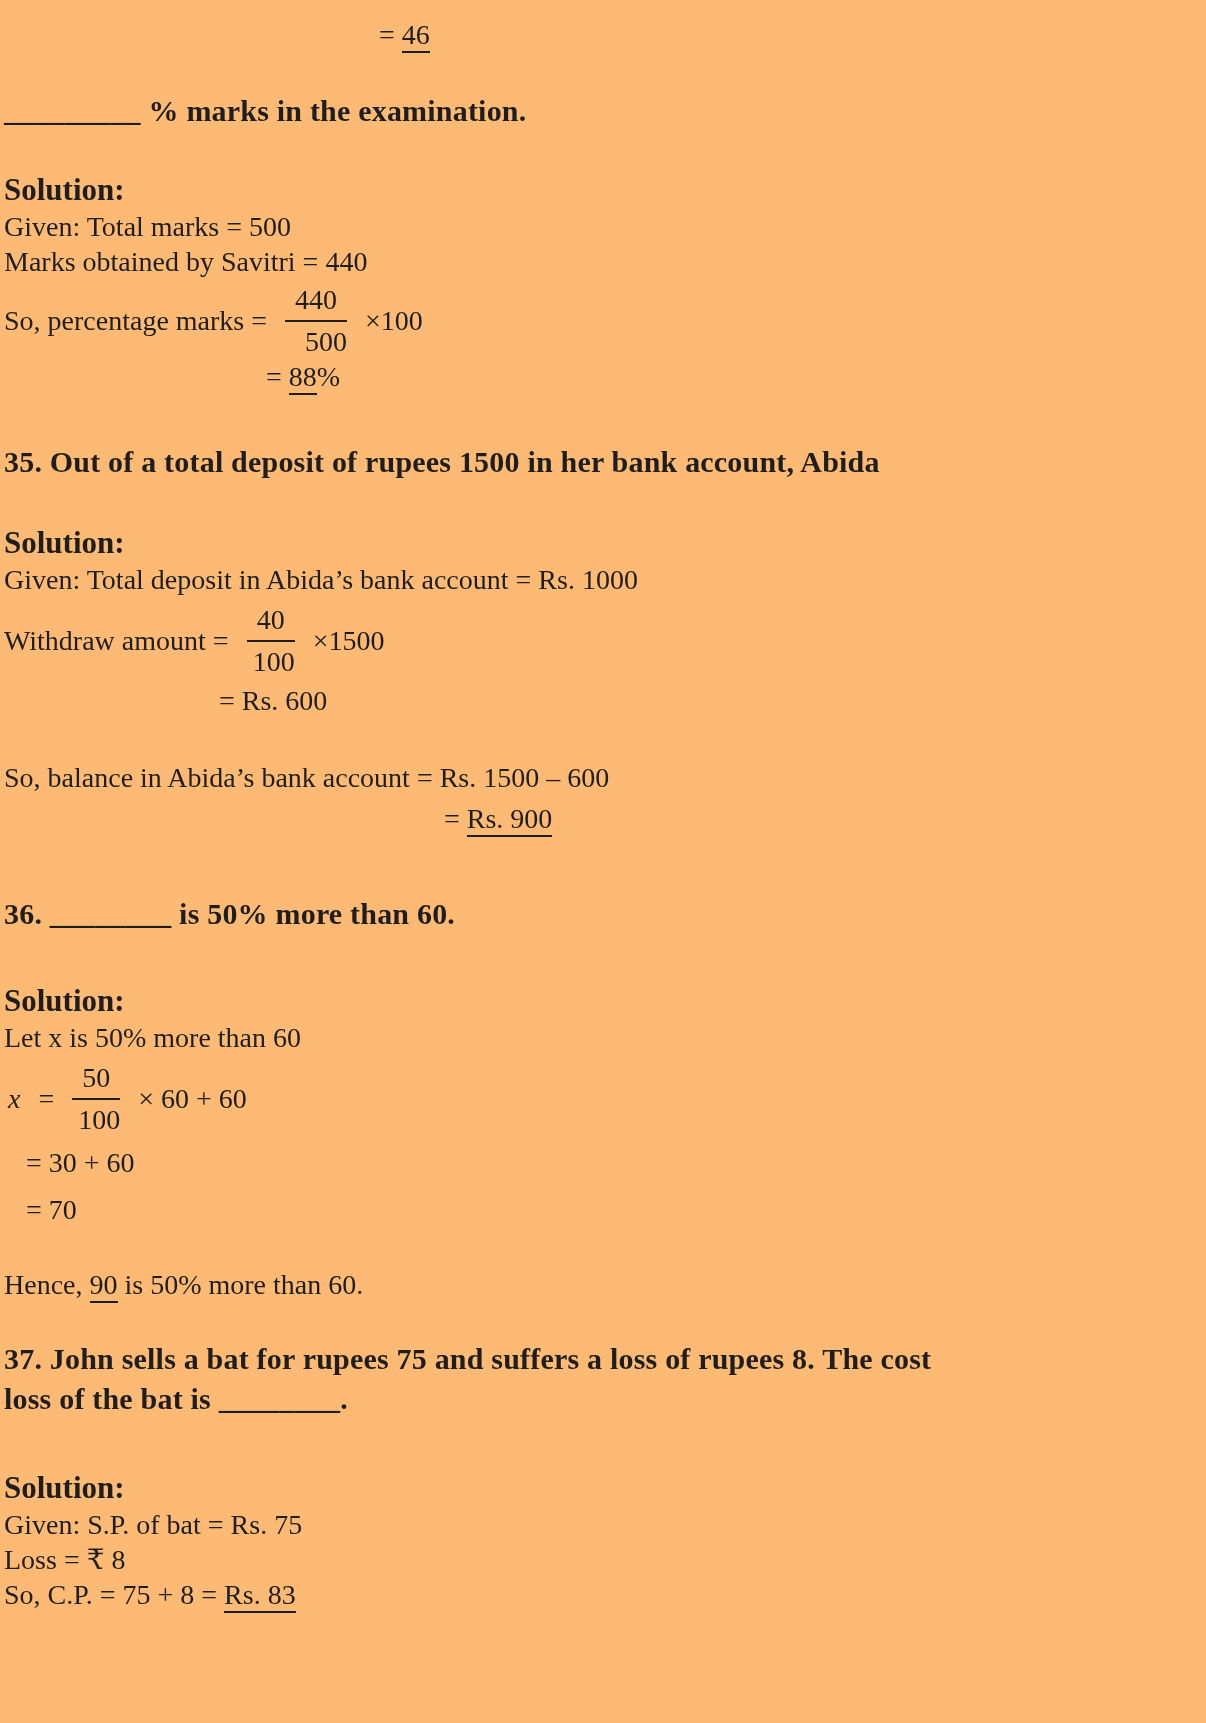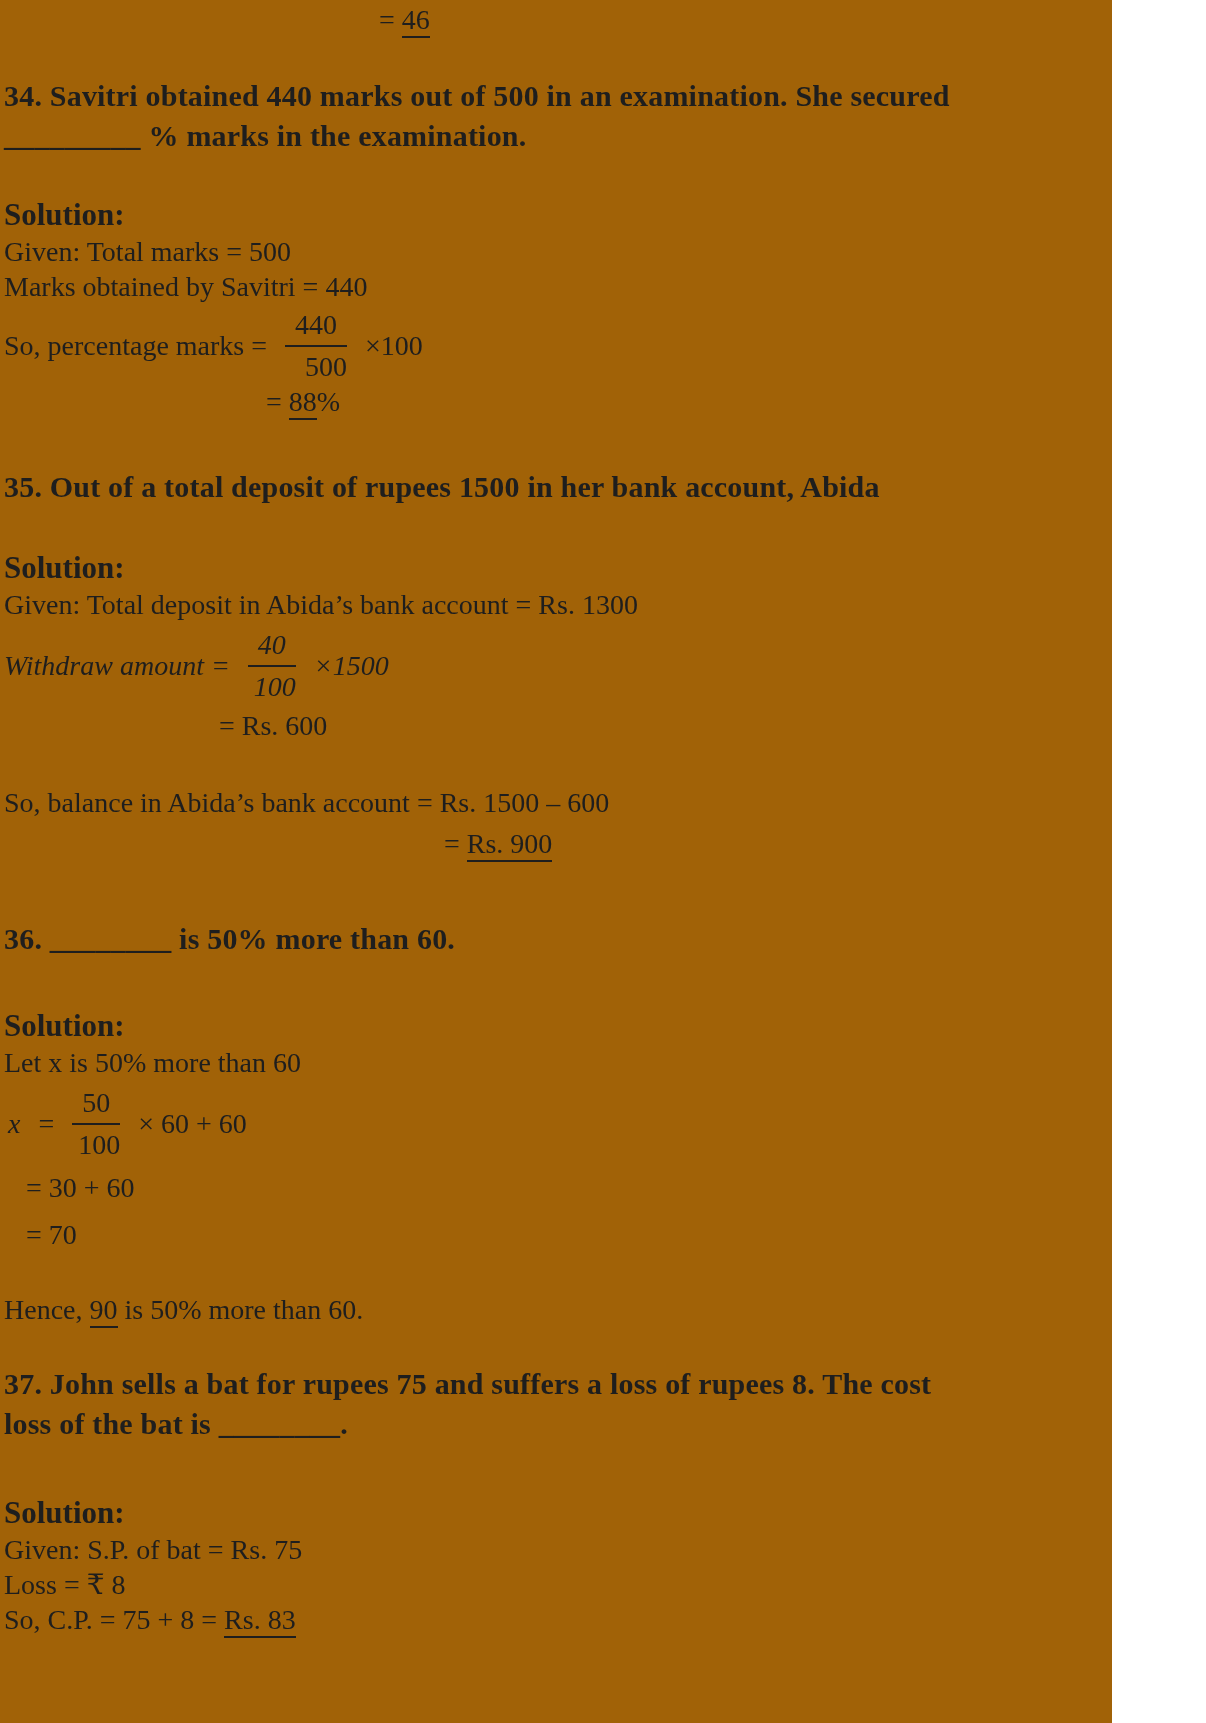--- a/index.html
+++ b/index.html
@@ -3,25 +3,25 @@
 <meta charset="utf-8">
 <style>
   html, body { margin: 0; padding: 0; }
   body {
     background: #ffffff;
     font-family: "Liberation Serif", "DejaVu Serif", serif;
     color: #1e1e1e;
   }
   .page {
     position: relative;
-    width: 1112px;
+    width: 1206px;
     height: 1723px;
     box-sizing: border-box;
-    padding: 4px 10px 0 4px;
-    background: #a16207;
+    padding: 19px 10px 0 4px;
+    background: #fdba74;
     overflow: hidden;
   }
   .carry-line { font-size: 28px; line-height: 32px; margin-left: 375px; }
   .q-heading { font-size: 30px; font-weight: bold; line-height: 40px; letter-spacing: 0.2px; }
   .q-line { white-space: nowrap; }
   .sol-heading { font-size: 31px; font-weight: bold; line-height: 38px; }
   .body-line { font-size: 28px; line-height: 35px; }
   .eq-line {
     display: flex;
     align-items: center;
@@ -45,21 +45,21 @@
     border-bottom: 2.5px solid #1e1e1e;
     padding-bottom: 1px;
   }
   .var { font-style: italic; }
   
   .mt-q34   { margin-top: 40px; }
   .mt-sol34 { margin-top: 40px; }
   .mt-eq34  { margin-top: 4px; }
   .mt-q35   { margin-top: 48px; }
   .mt-sol35 { margin-top: 42px; }
-  .mt-eq35  { margin-top: 6px; font-style: italic; }
+  .mt-eq35  { margin-top: 6px; }
   .mt-r600  { margin-top: 4px; margin-left: 215px; }
   .mt-bal   { margin-top: 42px; }
   .mt-r900  { margin-top: 6px; margin-left: 440px; }
   .mt-q36   { margin-top: 58px; }
   .mt-sol36 { margin-top: 48px; }
   .mt-eq36  { margin-top: 6px; margin-left: 4px; }
   .mt-s1    { margin-top: 8px; margin-left: 22px; }
   .mt-s2    { margin-top: 12px; margin-left: 22px; }
   .mt-hence { margin-top: 40px; }
   .mt-q37   { margin-top: 37px; }
@@ -67,21 +67,20 @@
   .ml-r88   { margin-left: 262px; }
 </style>
 </head>
 <body>
 
 <div class="page">
 
   <div class="carry-line"><span>= </span><span class="answer">46</span></div>
 
   <div class="q-heading mt-q34">
-    <div class="q-line">34. Savitri obtained 440 marks out of 500 in an examination. She secured</div>
     <div class="q-line">_________ % marks in the examination.</div>
   </div>
 
   <div class="sol-heading mt-sol34">Solution:</div>
   <div class="body-line">Given: Total marks = 500</div>
   <div class="body-line">Marks obtained by Savitri = 440</div>
 
   <div class="eq-line mt-eq34">
     <span>So, percentage marks =</span>
     <span class="frac">
@@ -91,21 +90,21 @@
     <span>×100</span>
   </div>
 
   <div class="body-line ml-r88"><span>= </span><span class="answer">88</span><span>%</span></div>
 
   <div class="q-heading mt-q35">
     <div class="q-line">35. Out of a total deposit of rupees 1500 in her bank account, Abida</div>
   </div>
 
   <div class="sol-heading mt-sol35">Solution:</div>
-  <div class="body-line">Given: Total deposit in Abida’s bank account = Rs. 1300</div>
+  <div class="body-line">Given: Total deposit in Abida’s bank account = Rs. 1000</div>
 
   <div class="eq-line mt-eq35">
     <span>Withdraw amount =</span>
     <span class="frac">
       <span class="frac-num">40</span>
       <span class="frac-den">100</span>
     </span>
     <span>×1500</span>
   </div>
 

